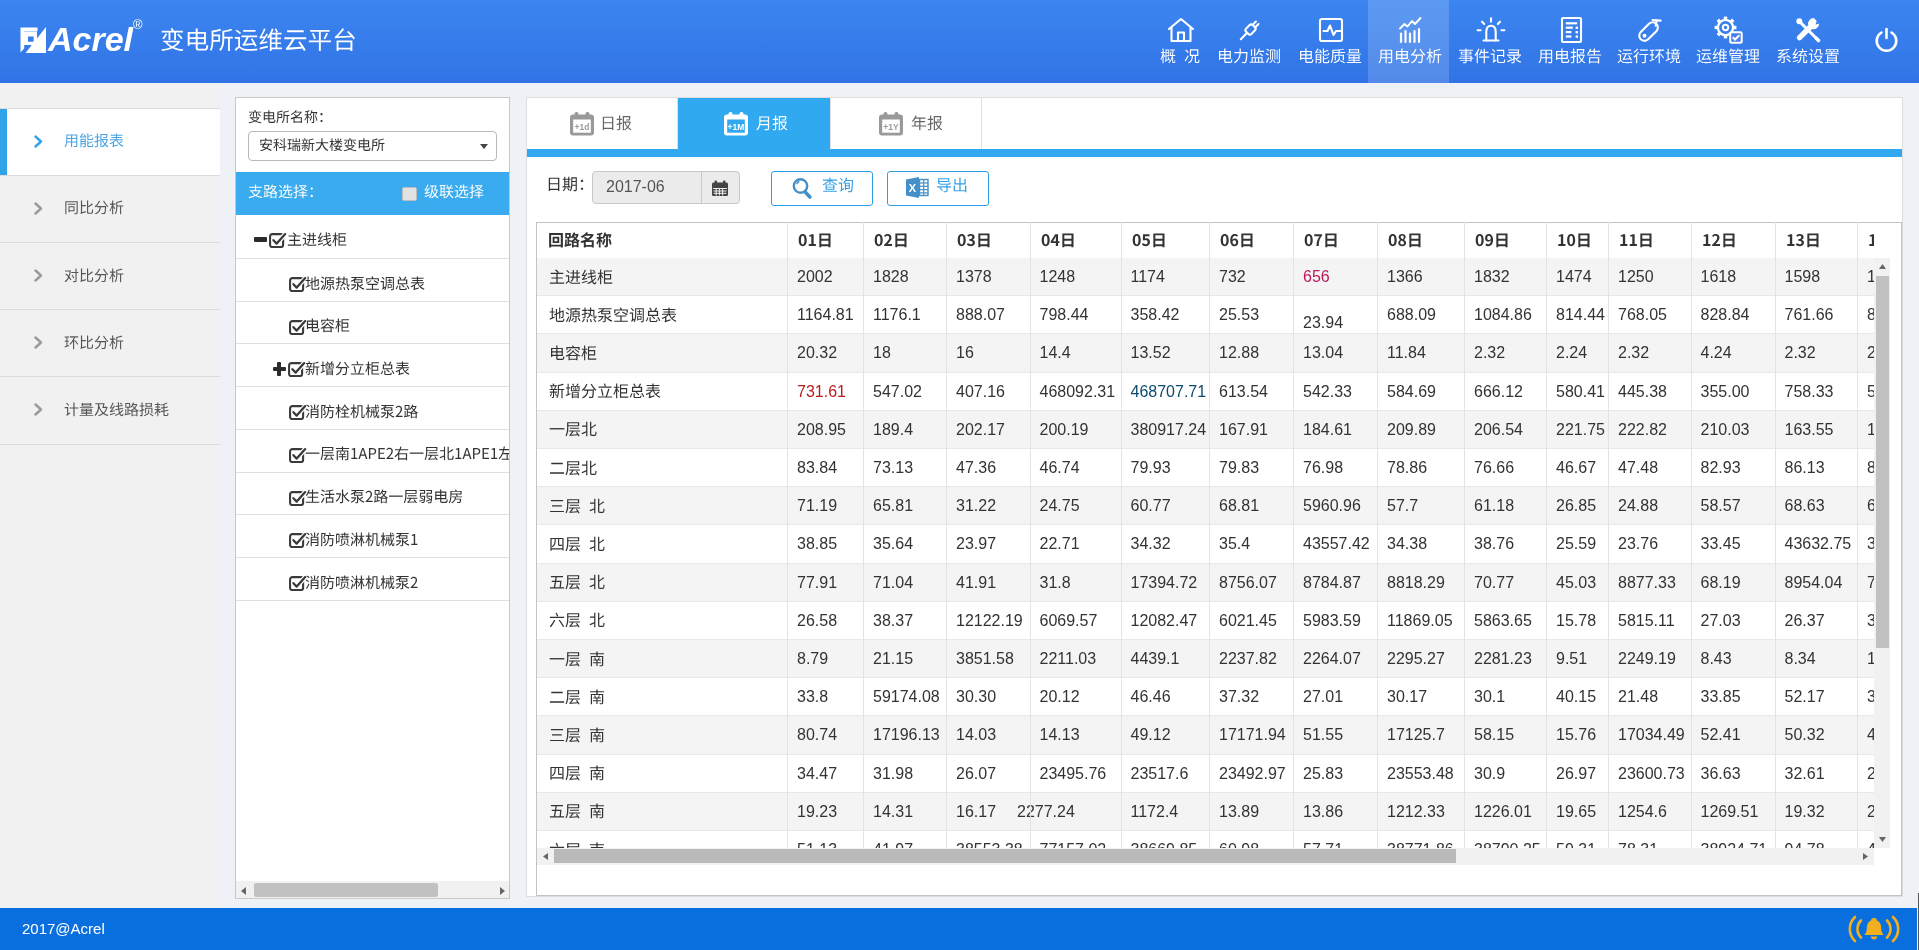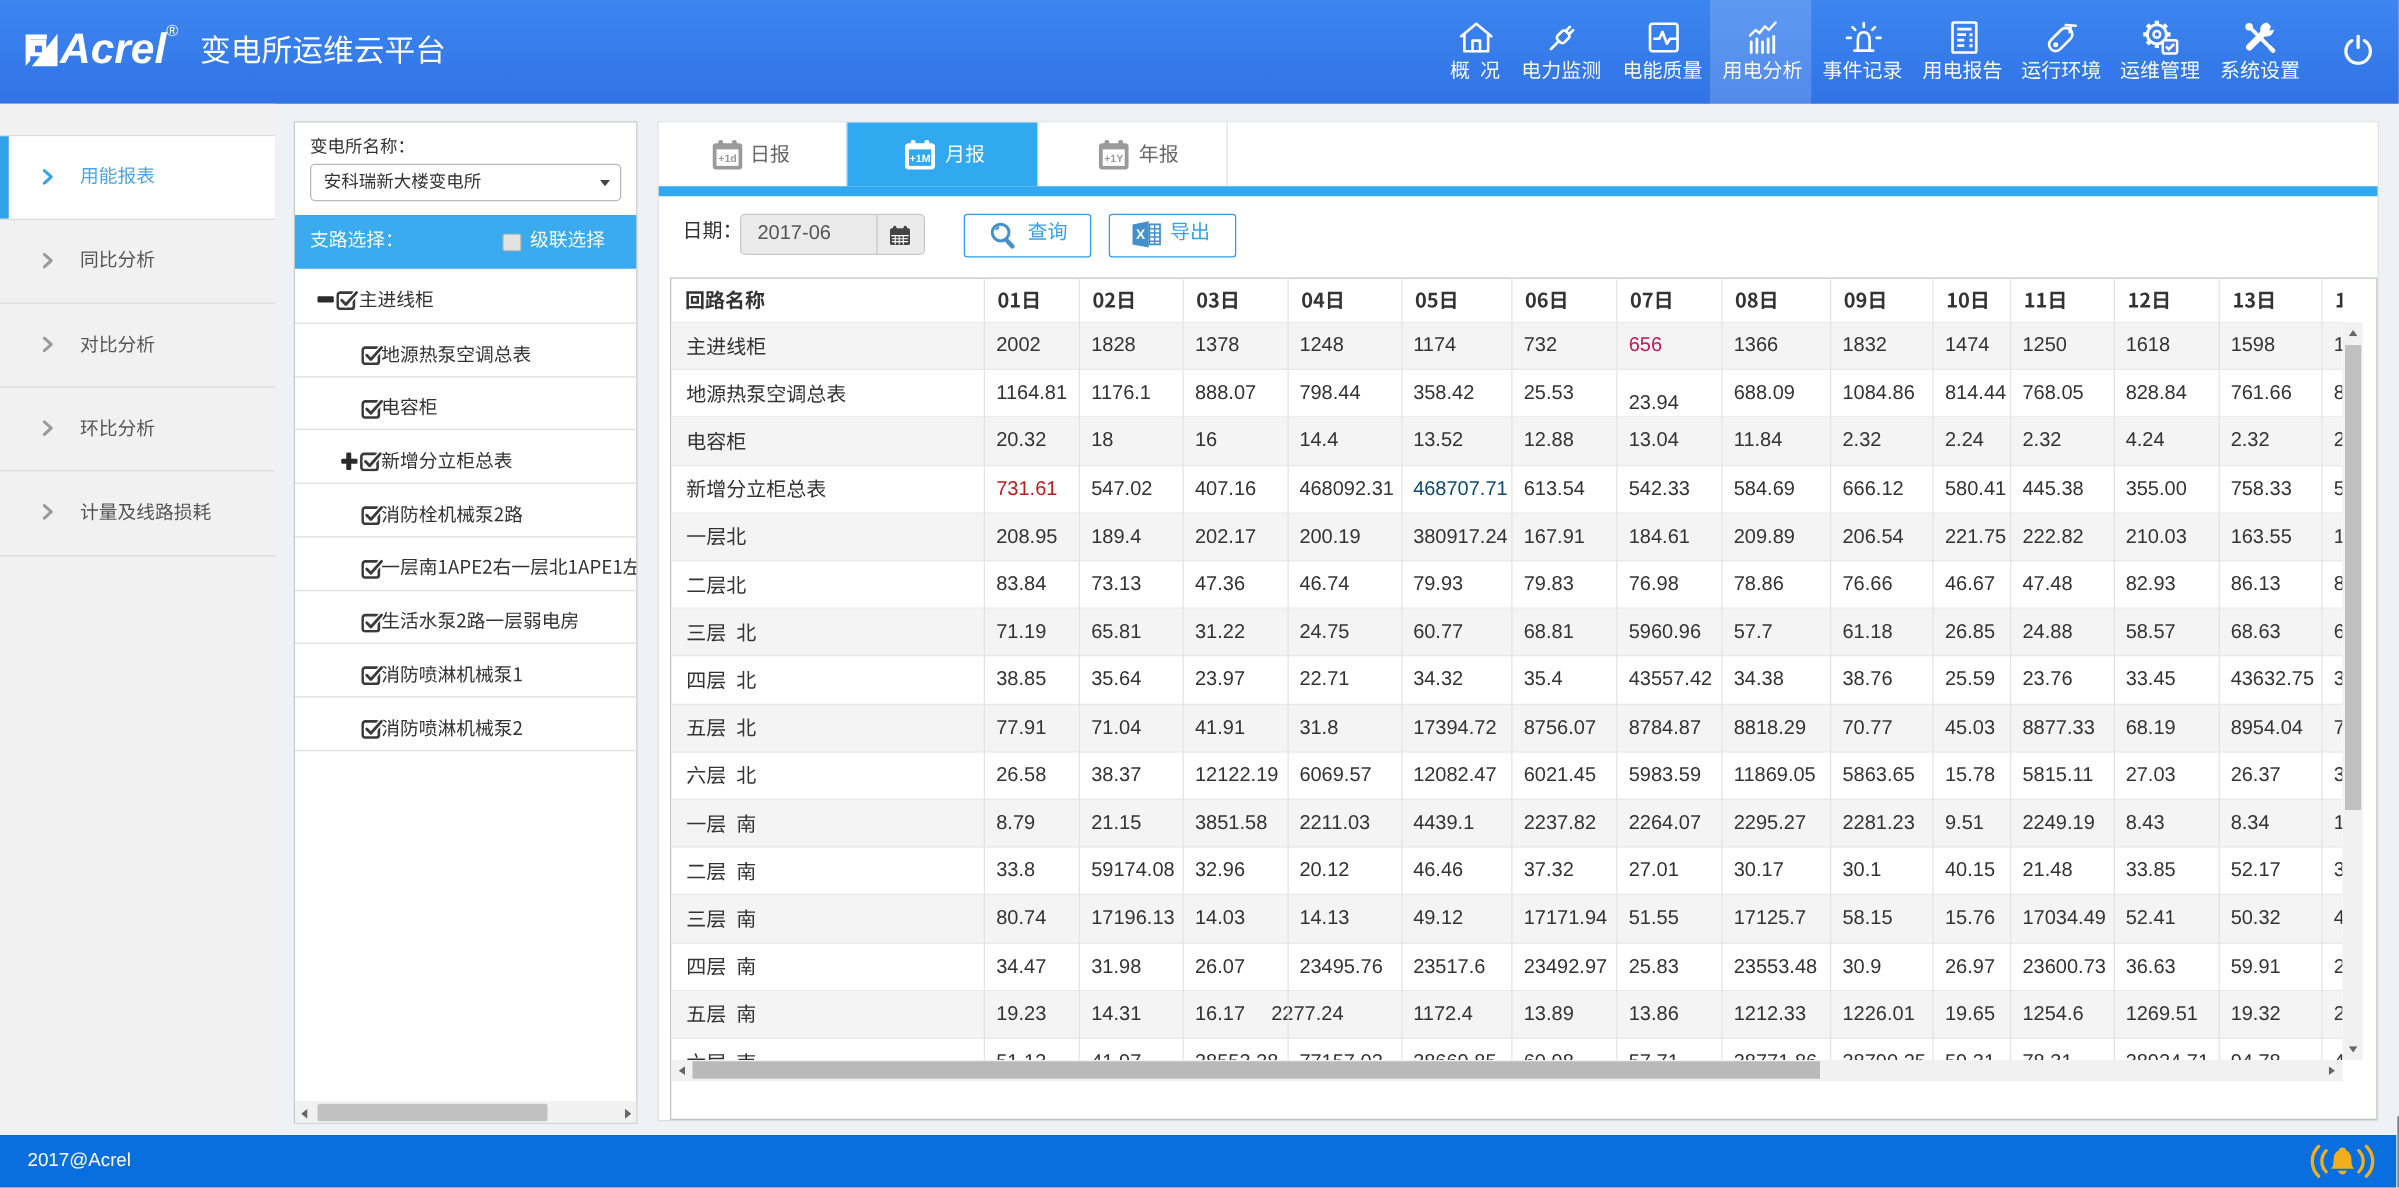--- a/index.html
+++ b/index.html
@@ -1093,21 +1093,21 @@
       <svg class="ct" width="56" height="21" viewBox="0 0 56 21" style="vertical-align:top">
         <g fill="#333333" transform="translate(0,14) scale(0.016000,0.016000)">
           <use href="#gr4e8c" x="0"></use>
           <use href="#gr5c42" x="1000"></use>
           <use href="#gr5357" x="2500"></use>
         </g>
       </svg>
     </div>
 <div style="position:absolute;left:260.0px;top:429.2px;font:16px/20.8px 'Liberation Sans';color:#333">33.8</div>
 <div style="position:absolute;left:336.0px;top:429.2px;font:16px/20.8px 'Liberation Sans';color:#333">59174.08</div>
-<div style="position:absolute;left:419.0px;top:429.2px;font:16px/20.8px 'Liberation Sans';color:#333">32.96</div>
+<div style="position:absolute;left:419.0px;top:429.2px;font:16px/20.8px 'Liberation Sans';color:#333">30.30</div>
 <div style="position:absolute;left:502.5px;top:429.2px;font:16px/20.8px 'Liberation Sans';color:#333">20.12</div>
 <div style="position:absolute;left:593.5px;top:429.2px;font:16px/20.8px 'Liberation Sans';color:#333">46.46</div>
 <div style="position:absolute;left:682.0px;top:429.2px;font:16px/20.8px 'Liberation Sans';color:#333">37.32</div>
 <div style="position:absolute;left:766.0px;top:429.2px;font:16px/20.8px 'Liberation Sans';color:#333">27.01</div>
 <div style="position:absolute;left:850.0px;top:429.2px;font:16px/20.8px 'Liberation Sans';color:#333">30.17</div>
 <div style="position:absolute;left:937.0px;top:429.2px;font:16px/20.8px 'Liberation Sans';color:#333">30.1</div>
 <div style="position:absolute;left:1019.0px;top:429.2px;font:16px/20.8px 'Liberation Sans';color:#333">40.15</div>
 <div style="position:absolute;left:1081.0px;top:429.2px;font:16px/20.8px 'Liberation Sans';color:#333">21.48</div>
 <div style="position:absolute;left:1163.5px;top:429.2px;font:16px/20.8px 'Liberation Sans';color:#333">33.85</div>
 <div style="position:absolute;left:1247.5px;top:429.2px;font:16px/20.8px 'Liberation Sans';color:#333">52.17</div>
@@ -1152,21 +1152,21 @@
 <div style="position:absolute;left:419.0px;top:505.6px;font:16px/20.8px 'Liberation Sans';color:#333">26.07</div>
 <div style="position:absolute;left:502.5px;top:505.6px;font:16px/20.8px 'Liberation Sans';color:#333">23495.76</div>
 <div style="position:absolute;left:593.5px;top:505.6px;font:16px/20.8px 'Liberation Sans';color:#333">23517.6</div>
 <div style="position:absolute;left:682.0px;top:505.6px;font:16px/20.8px 'Liberation Sans';color:#333">23492.97</div>
 <div style="position:absolute;left:766.0px;top:505.6px;font:16px/20.8px 'Liberation Sans';color:#333">25.83</div>
 <div style="position:absolute;left:850.0px;top:505.6px;font:16px/20.8px 'Liberation Sans';color:#333">23553.48</div>
 <div style="position:absolute;left:937.0px;top:505.6px;font:16px/20.8px 'Liberation Sans';color:#333">30.9</div>
 <div style="position:absolute;left:1019.0px;top:505.6px;font:16px/20.8px 'Liberation Sans';color:#333">26.97</div>
 <div style="position:absolute;left:1081.0px;top:505.6px;font:16px/20.8px 'Liberation Sans';color:#333">23600.73</div>
 <div style="position:absolute;left:1163.5px;top:505.6px;font:16px/20.8px 'Liberation Sans';color:#333">36.63</div>
-<div style="position:absolute;left:1247.5px;top:505.6px;font:16px/20.8px 'Liberation Sans';color:#333">59.91</div>
+<div style="position:absolute;left:1247.5px;top:505.6px;font:16px/20.8px 'Liberation Sans';color:#333">32.61</div>
 <div style="position:absolute;left:1330.0px;top:505.6px;font:16px/20.8px 'Liberation Sans';color:#333">29.7</div>
 <div style="position:absolute;left:0;top:534.8px;width:1337px;height:38.2px;background:#f4f4f4"></div>
 <div style="position:absolute;left:0;top:572.0px;width:1337px;height:1px;background:#e8e8e8"></div>
 <div style="position:absolute;left:12px;top:545.3px">
       <svg class="ct" width="56" height="21" viewBox="0 0 56 21" style="vertical-align:top">
         <g fill="#333333" transform="translate(0,14) scale(0.016000,0.016000)">
           <use href="#gr4e94" x="0"></use>
           <use href="#gr5c42" x="1000"></use>
           <use href="#gr5357" x="2500"></use>
         </g>

